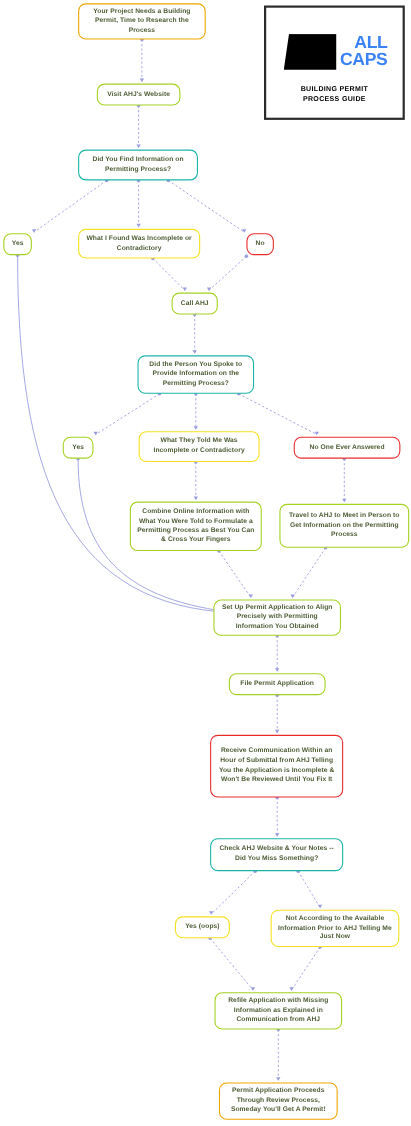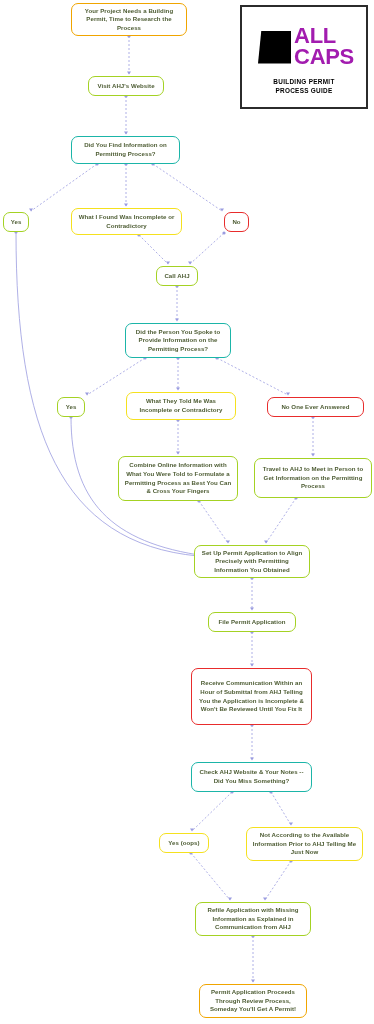--- a/index.html
+++ b/index.html
@@ -68,26 +68,26 @@
     align-items: center;
   }
   #logo-trapezoid {
     width: 48px;
     height: 33px;
     background: #000000;
     clip-path: polygon(10% 0%, 100% 0%, 100% 100%, 0% 100%);
     margin-right: 3px;
   }
   #logo-wordmark {
-    font-size: 22px;
+    font-size: 16px;
     font-weight: bold;
     line-height: 0.95;
-    color: #a21caf;
+    color: #3b82f6;
     letter-spacing: -0.3px;
-    text-align: left;
+    text-align: right;
   }
   #logo-caption {
     position: absolute;
     left: 0;
     right: 0;
     top: 70px;
     text-align: center;
     font-size: 6.4px;
     font-weight: bold;
     line-height: 1.45;

